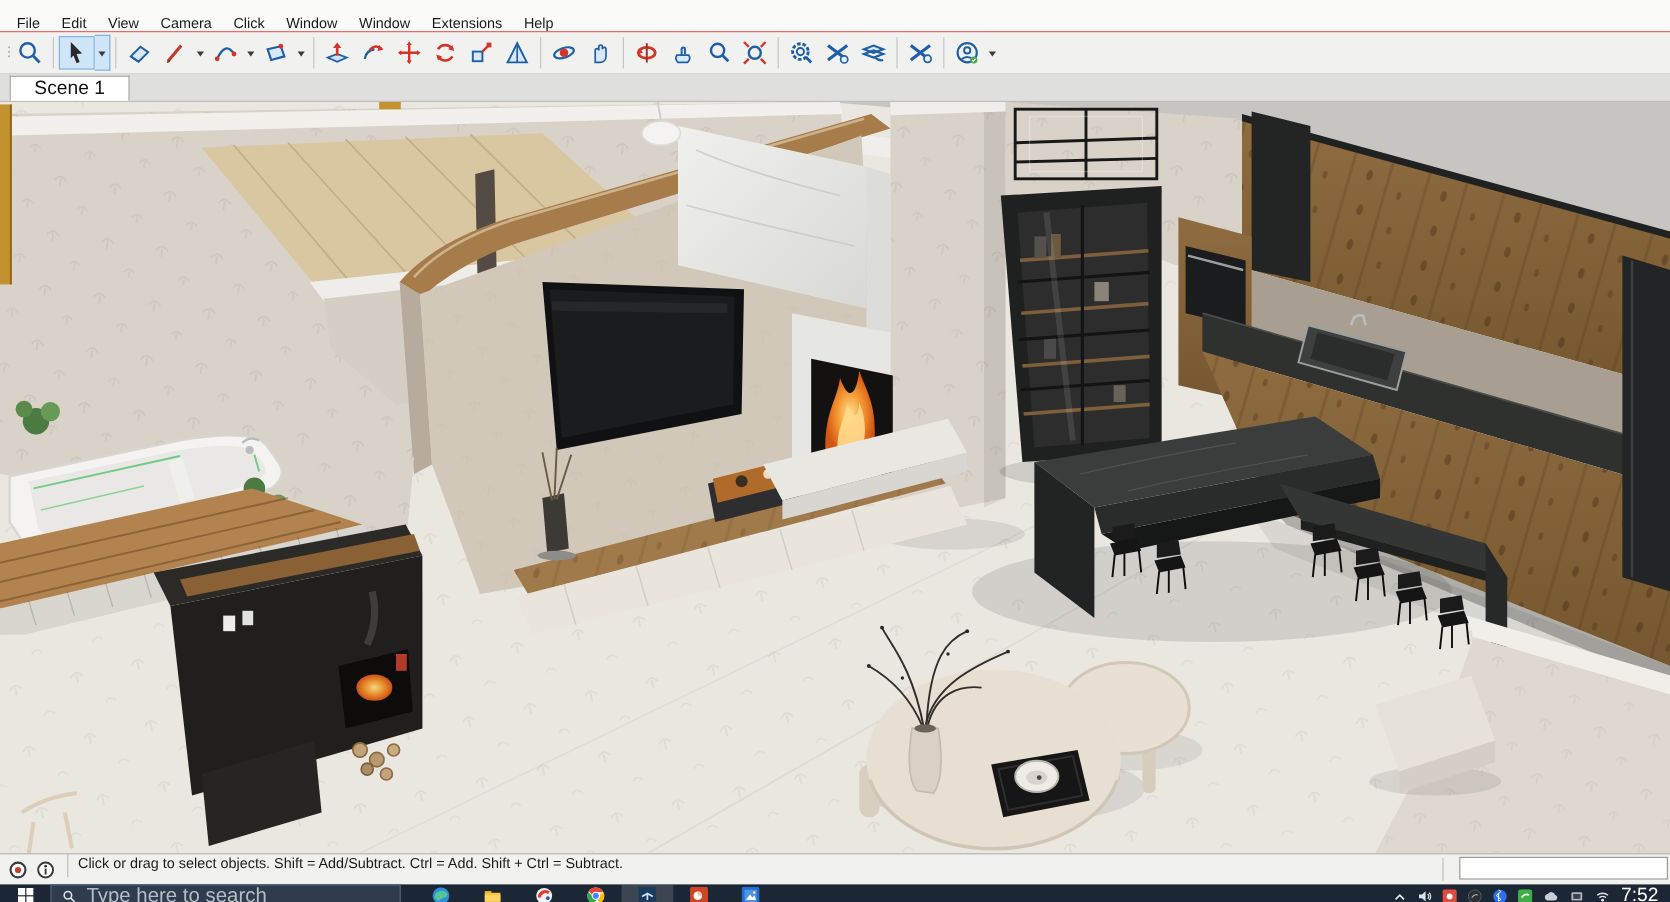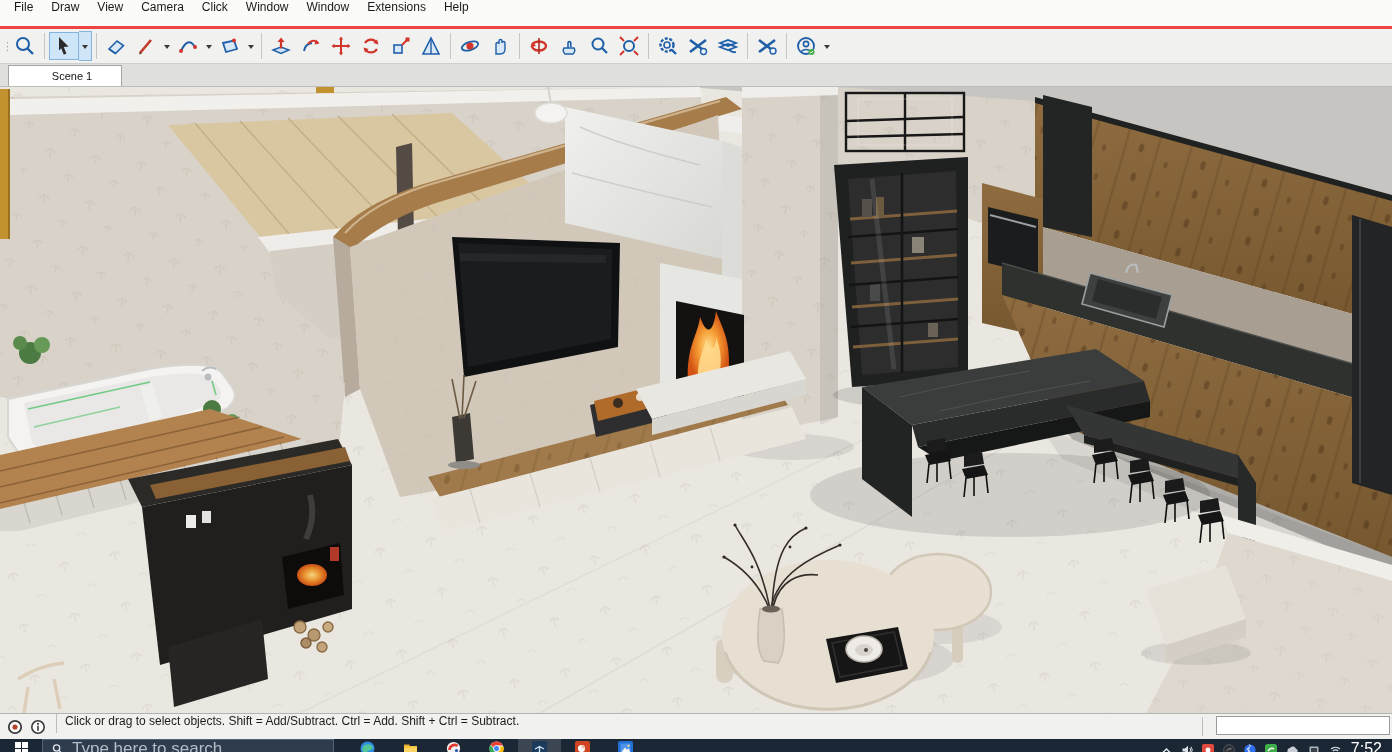--- a/index.html
+++ b/index.html
@@ -1,33 +1,33 @@
 <!DOCTYPE html>
 <html><head>
 <meta charset="utf-8">
 <style>
   html,body{margin:0;padding:0;background:#000;}
   .app{position:relative;width:1392px;height:752px;overflow:hidden;font-family:"Liberation Sans",sans-serif;background:#eae7e1;}
   
-  .menubar{height:26px;background:#fbfbfa;display:flex;align-items:flex-start;font-size:12px;color:#1a1a1a;padding-left:5px;border-bottom:3px solid #ef4444;}
+  .menubar{height:26px;background:#fbfbfa;display:flex;align-items:flex-end;font-size:12px;color:#1a1a1a;padding-left:5px;border-bottom:1px solid #ef4444;}
   .mi{padding:0 9px;cursor:default;}
   
   .toolbar{height:34px;background:#f1f1ef;border-bottom:1px solid #cfcfcd;display:flex;align-items:center;padding-left:2px;}
   .grip{color:#9c9c9a;font-size:11px;line-height:8px;width:8px;text-align:center;}
   .tbtn{width:30px;height:28px;display:flex;align-items:center;justify-content:center;box-sizing:border-box;}
   .tbtn svg{width:22px;height:22px;display:block;}
   .tgl{display:flex;align-items:center;}
   .active-tool{background:#cfe5f8;border:1px solid #84b3de;}
   .dd{width:12px;height:28px;display:flex;align-items:center;justify-content:center;}
   .dd.active-tool{border-left:none;}
   .dd::after{content:'';border:3.5px solid transparent;border-top:4.5px solid #3a3a3a;margin-top:5px;}
   .sep{width:1px;height:26px;background:#c6c6c4;margin:0 4px;}
   
   .scenetabs{height:22px;background:#dfdfdd;border-bottom:1px solid #bdbdbb;display:flex;align-items:flex-end;}
-  .scenetab{height:20px;min-width:98px;background:#fff;border:1px solid #a5a5a3;border-bottom:none;margin-left:8px;font-size:11px;color:#111;display:flex;align-items:center;justify-content:center;padding-left:14px;}
+  .scenetab{height:20px;min-width:98px;background:#fff;border:1px solid #a5a5a3;border-bottom:none;margin-left:8px;font-size:16px;color:#111;display:flex;align-items:center;justify-content:center;}
   
   .viewport{height:626px;position:relative;background:#eae7e1;}
   .viewport svg{display:block;}
   
   .statusbar{height:25px;background:#f1f1ef;border-top:1px solid #b3b3b1;display:flex;font-size:12px;color:#1c1c1c;position:relative;}
   .sbicon{margin-left:7px;display:flex;align-items:center;}
   .sbsep{width:1px;height:19px;background:#bdbdbb;margin:0 8px 0 10px;}
   .hint{white-space:nowrap;}
   .sbdiv{position:absolute;right:189px;top:3px;width:1px;height:19px;background:#bdbdbb;}
   .measure{position:absolute;right:2px;top:2px;width:174px;height:19px;background:#fff;border:1px solid #9b9b99;box-sizing:border-box;font-size:11px;padding:0 4px;font-family:"Liberation Sans",sans-serif;}
@@ -43,21 +43,21 @@
   .tray{position:absolute;right:0;top:0;height:100%;display:flex;align-items:flex-start;gap:9px;padding:3px 10px 0 0;}
   .clock{font-size:16px;color:#fff;line-height:13px;}
 </style>
 </head>
 <body>
 
 <div class="app">
 
   <div class="menubar">
     <span class="mi">File</span>
-    <span class="mi">Draw</span>
+    <span class="mi">Edit</span>
     <span class="mi">View</span>
     <span class="mi">Camera</span>
     <span class="mi">Click</span>
     <span class="mi">Window</span>
     <span class="mi">Window</span>
     <span class="mi">Extensions</span>
     <span class="mi">Help</span>
   </div>
 
   <div class="toolbar">

